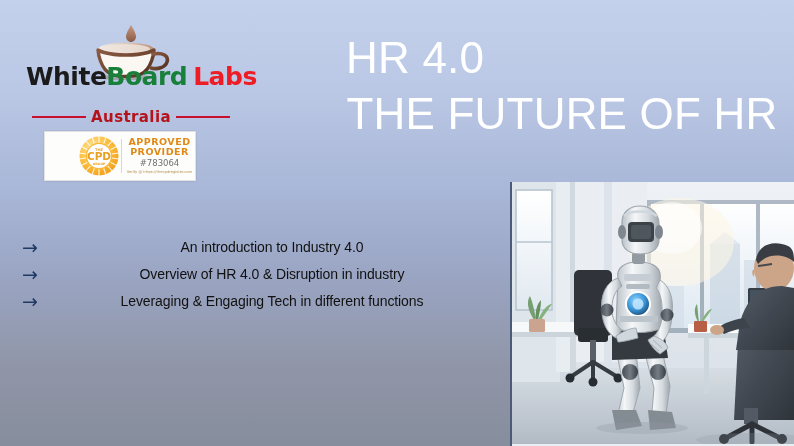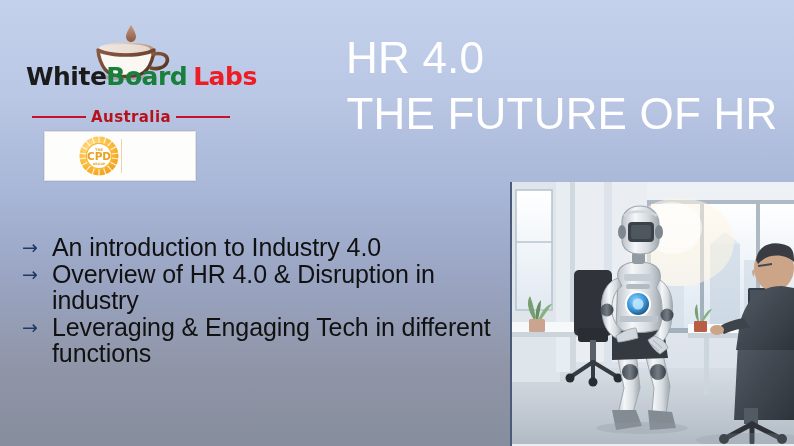--- a/index.html
+++ b/index.html
@@ -174,23 +174,24 @@
   .bullet-arrow {
     flex: 0 0 30px;
     color: #1f3864;
     font-size: 19px;
     line-height: 26px;
     font-family: "DejaVu Sans", sans-serif;
   }
   .bullet-text {
     flex: 1;
     color: #111111;
-    font-size: 25px;
+    font-size: 14px;
     line-height: 26px;
     letter-spacing: -0.1px;
+    text-align: center;
   }
 
   
   #photo {
     position: absolute;
     left: 510px;
     top: 182px;
     width: 284px;
     height: 264px;
     overflow: hidden;
@@ -283,20 +284,26 @@
           </g>
           <circle r="12.6" fill="#ffffff"></circle>
           <circle r="12.6" fill="none" stroke="#f6b93b" stroke-width="1.2"></circle>
           <text y="-5.2" text-anchor="middle" font-family="DejaVu Sans, sans-serif" font-size="3.6" font-weight="bold" fill="#e8a120">THE</text>
           <text y="4.2" text-anchor="middle" font-family="DejaVu Sans, sans-serif" font-size="10.5" font-weight="bold" fill="#e8a120">CPD</text>
           <text y="9.4" text-anchor="middle" font-family="DejaVu Sans, sans-serif" font-size="3.2" font-weight="bold" fill="#e8a120">GROUP</text>
         </g>
       </svg>
     </div>
     <div id="cpd-divider"></div>
+    <div id="cpd-text">
+      <span id="cpd-approved">APPROVED</span>
+      <span id="cpd-provider">PROVIDER</span>
+      <span id="cpd-number">#783064</span>
+      <span id="cpd-verify">Verify @ https://thecpdregister.com</span>
+    </div>
   </div>
 
   <div id="title-block">
     <span id="title-line-1">HR 4.0</span>
     <span id="title-line-2">THE FUTURE OF HR</span>
   </div>
 
   <div id="bullets">
     <div class="bullet-row">
       <span class="bullet-arrow">→</span>

